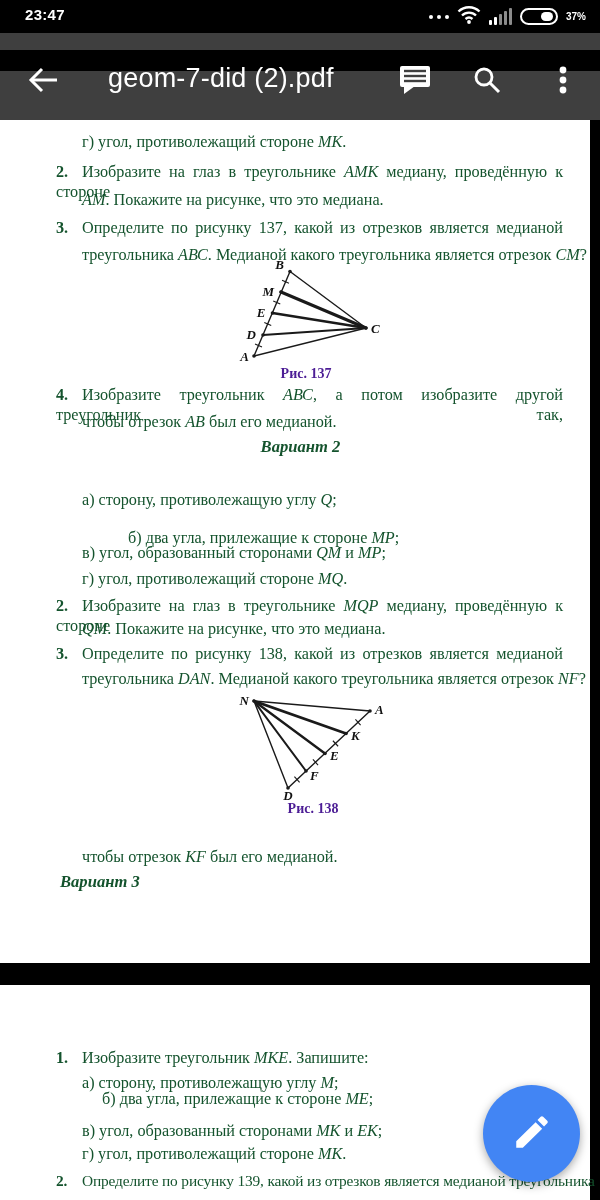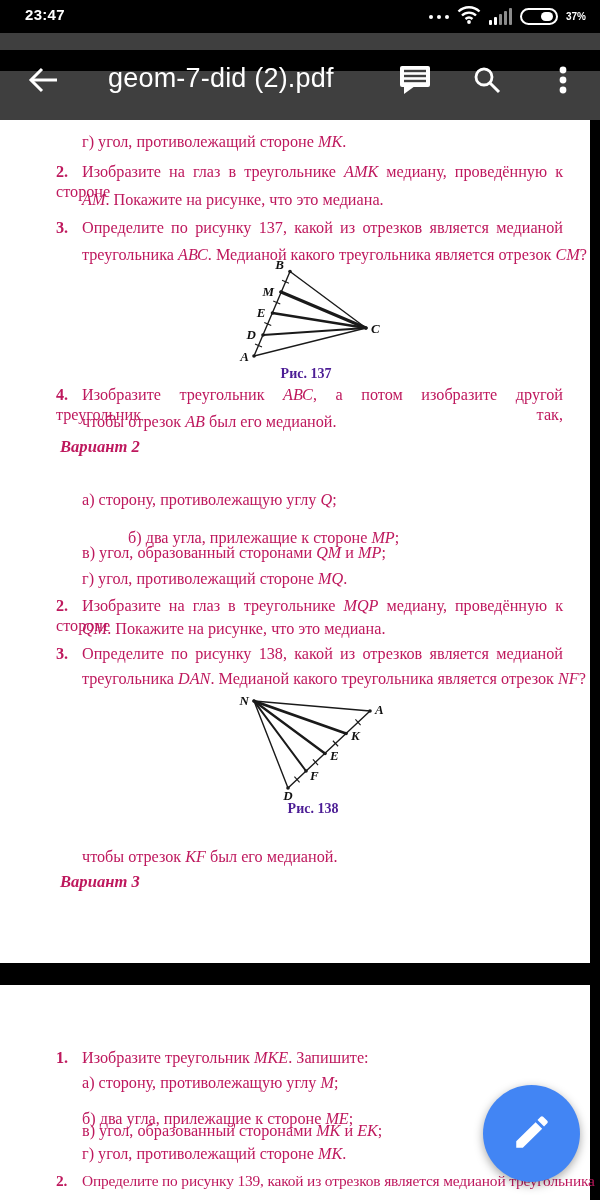--- a/index.html
+++ b/index.html
@@ -25,21 +25,21 @@
   .tb-back{left:27px;top:8px;width:32px;height:28px;}
   .tb-title{position:absolute;left:108px;top:5px;color:#fff;font-size:27px;font-weight:500;letter-spacing:.2px;white-space:nowrap;}
   .tb-comment{left:399px;top:7px;width:32px;height:30px;}
   .tb-search{left:472px;top:7px;width:30px;height:30px;}
   .tb-more{left:551px;top:7px;width:24px;height:30px;}
   
   .page{position:absolute;left:0;width:590px;background:#fff;color:#141414;}
   .page1{top:120px;height:843px;}
   .page2{top:985px;height:215px;}
   .tline{position:absolute;font-family:"Liberation Serif",serif;font-size:16.2px;line-height:20px;
-         color:#be185d;left:82px;width:481px;white-space:nowrap;}
+         color:#14532d;left:82px;width:481px;white-space:nowrap;}
   .tline.numbered{left:56px;width:507px;}
   .tline .num{font-weight:700;display:inline-block;width:26px;}
   .tline.just{white-space:normal;text-align:justify;text-align-last:justify;}
   .tline.variant{left:60px;font-weight:700;font-style:italic;font-size:16.6px;}
   .tline.long{font-size:15.4px;width:518px;letter-spacing:-.15px;}
   .fig-caption{position:absolute;font-family:"Liberation Serif",serif;font-weight:700;font-size:14px;
                text-align:center;color:#4c1d95;}
   .figsvg{position:absolute;overflow:visible;}
   .figsvg text{font-family:"Liberation Serif",serif;font-style:italic;font-weight:700;font-size:13px;fill:#111;}
   
@@ -126,21 +126,21 @@
   </div>
 
   <div class="page page1" id="page1">
       <div class="tline" style="top: 12px;">г) угол, противолежащий стороне <i>МК</i>.</div>
       <div class="tline numbered just" style="top: 42px;"><span class="num">2.</span>Изобразите на глаз в треугольнике <i>АМК</i> медиану, проведённую к стороне</div>
       <div class="tline" style="top: 70px;"><i>АМ</i>. Покажите на рисунке, что это медиана.</div>
       <div class="tline numbered just" style="top: 98px; font-family: Liberation Serif, serif;"><span class="num">3.</span>Определите по рисунку 137, какой из отрезков является медианой</div>
       <div class="tline" style="top: 125px;">треугольника <i>АВС</i>. Медианой какого треугольника является отрезок <i>СМ</i>?</div>
       <div class="tline numbered just" style="top: 265px;"><span class="num">4.</span>Изобразите треугольник <i>АВС</i>, а потом изобразите другой треугольник так,</div>
       <div class="tline" style="top: 292px;">чтобы отрезок <i>АВ</i> был его медианой.</div>
-      <div class="tline variant" style="top: 317px;">Вариант 2</div>
+      <div class="tline variant" style="top: 317px; text-align: center;">Вариант 2</div>
       <div class="tline" style="top: 370px;">а) сторону, противолежащую углу <i>Q</i>;</div>
       <div class="tline" style="top: 408px; margin-left: 46px;">б) два угла, прилежащие к стороне <i>MP</i>;</div>
       <div class="tline" style="top: 423px;">в) угол, образованный сторонами <i>QM</i> и <i>MP</i>;</div>
       <div class="tline" style="top: 449px;">г) угол, противолежащий стороне <i>MQ</i>.</div>
       <div class="tline numbered just" style="top: 476px;"><span class="num">2.</span>Изобразите на глаз в треугольнике <i>MQP</i> медиану, проведённую к стороне</div>
       <div class="tline" style="top: 499px;"><i>QM</i>. Покажите на рисунке, что это медиана.</div>
       <div class="tline numbered just" style="top: 524px;"><span class="num">3.</span>Определите по рисунку 138, какой из отрезков является медианой</div>
       <div class="tline" style="top: 549px;">треугольника <i>DAN</i>. Медианой какого треугольника является отрезок <i>NF</i>?</div>
       <div class="tline" style="top: 727px;">чтобы отрезок <i>KF</i> был его медианой.</div>
       <div class="tline variant" style="top: 752px;">Вариант 3</div>
@@ -191,21 +191,21 @@
         <circle cx="306" cy="771" r="1.8" fill="#1a1a1a"></circle>
         <text x="310" y="780" text-anchor="start">F</text>
         <circle cx="288" cy="788" r="1.8" fill="#1a1a1a"></circle>
         <text x="288" y="800" text-anchor="middle">D</text>
       </svg>
       <div class="fig-caption" style="top: 681px; left: 253px; width: 120px;">Рис. 138</div>
     </div>
   <div class="page page2" id="page2">
       <div class="tline numbered" style="top: 63px;"><span class="num">1.</span>Изобразите треугольник <i>MKE</i>. Запишите:</div>
       <div class="tline" style="top: 88px;">а) сторону, противолежащую углу <i>M</i>;</div>
-      <div class="tline" style="top: 124px;">б) два угла, прилежащие к стороне <i>ME</i>;</div>
+      <div class="tline" style="top: 104px; margin-left: 20px;">б) два угла, прилежащие к стороне <i>ME</i>;</div>
       <div class="tline" style="top: 159px;">г) угол, противолежащий стороне <i>MK</i>.</div>
       <div class="tline" style="top: 136px;">в) угол, образованный сторонами <i>MK</i> и <i>EK</i>;</div>
       <div class="tline numbered long" style="top: 186px;"><span class="num">2.</span>Определите по рисунку 139, какой из отрезков является медианой треугольника</div>
     </div>
 
   <button class="fab">
     <span>
       <svg width="42" height="42" viewBox="0 0 24 24">
         <path fill="#fff" d="M3 17.25V21h3.75L17.81 10.19l-3.75-3.75L3 17.25zM20.71 7.04c.39-.39.39-1.02 0-1.41l-2.34-2.34c-.39-.39-1.02-.39-1.41 0l-1.83 1.83 3.75 3.75 1.83-1.83z"></path>
       </svg>

